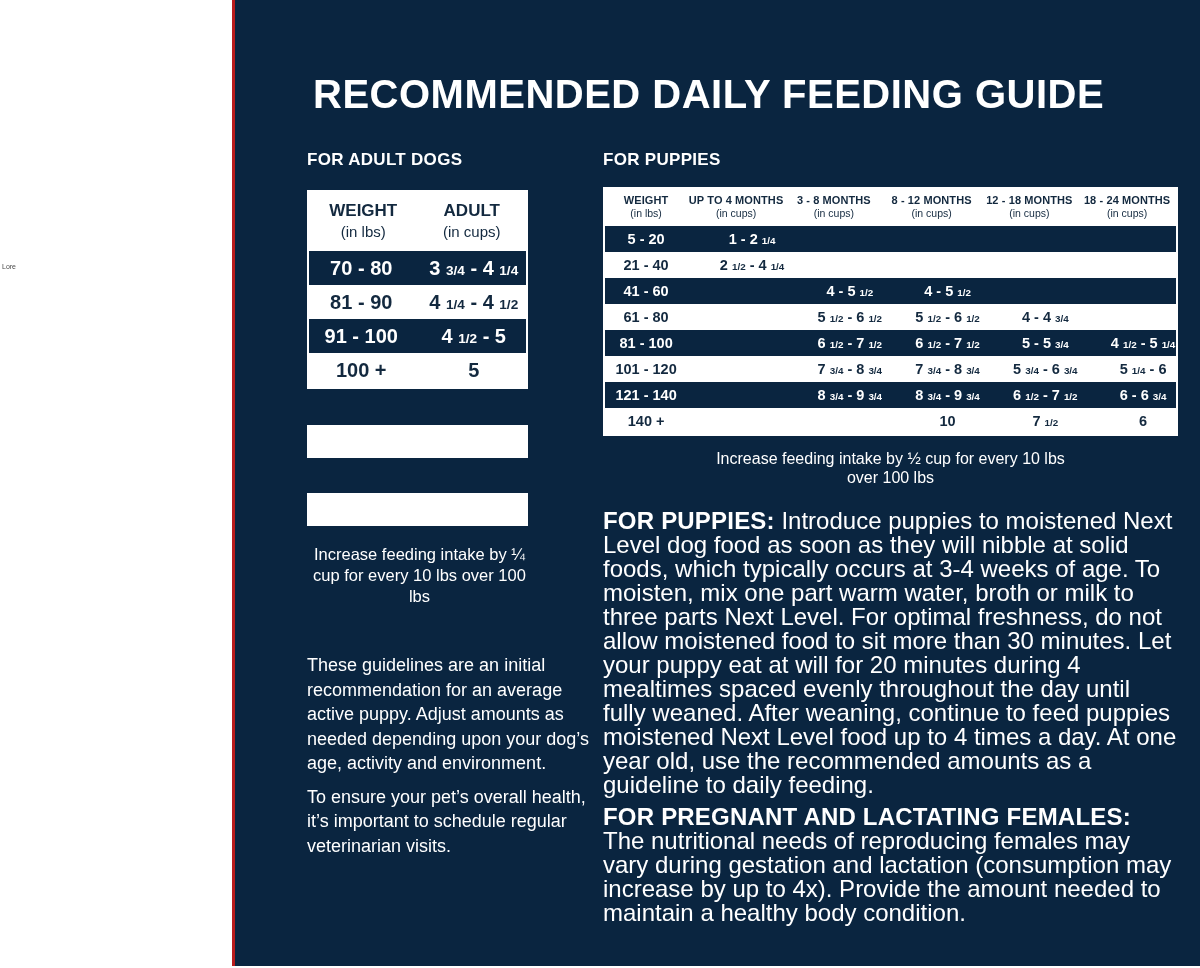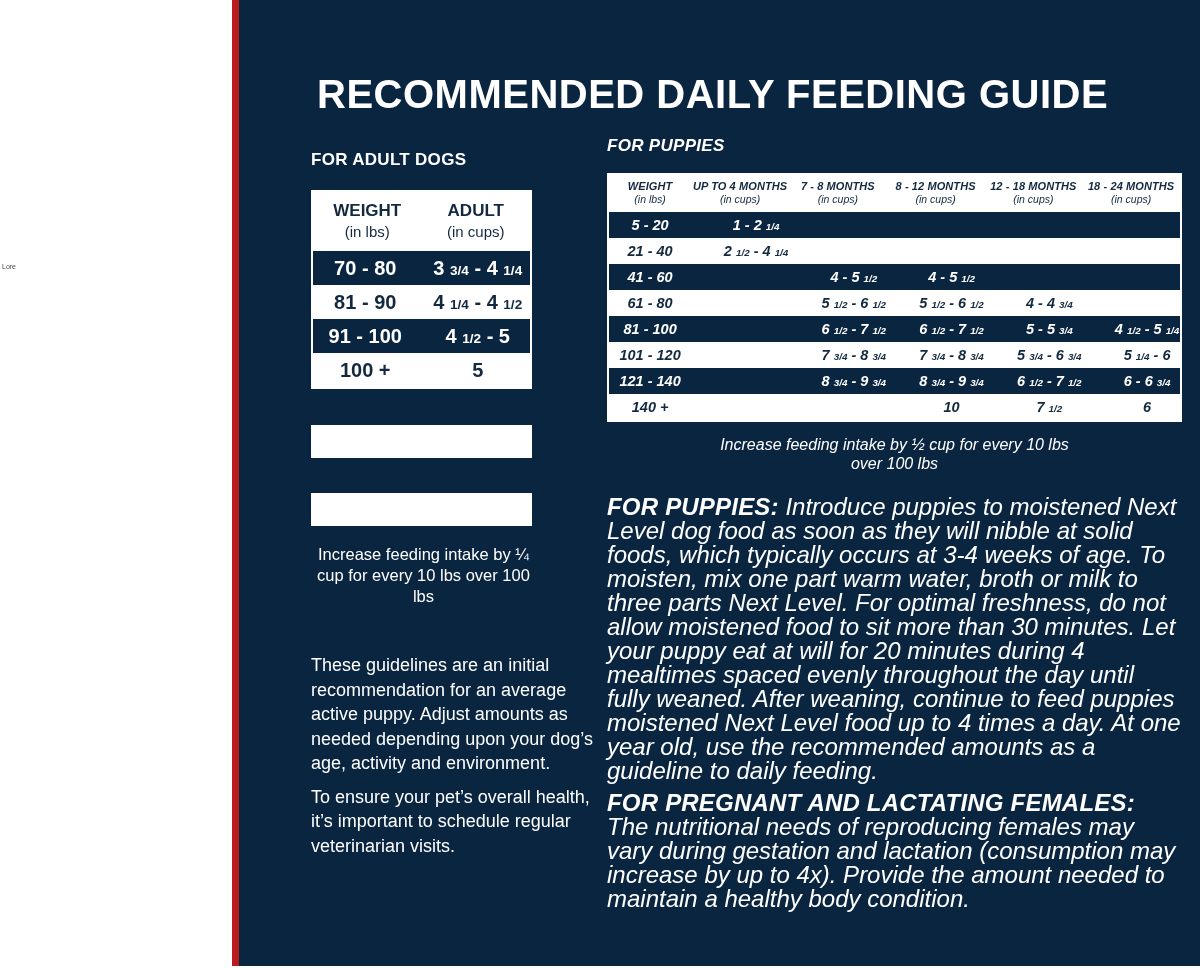--- a/index.html
+++ b/index.html
@@ -14,33 +14,33 @@
     background:var(--white);
     font-family:"Liberation Sans",sans-serif;
   }
   .watermark{
     position:absolute;left:2px;top:263px;
     font-size:7px;color:#4a4a4a;letter-spacing:0;
   }
   .panel{
     position:absolute;left:232px;top:0;width:968px;height:966px;
     background:var(--navy);
-    border-left:7px solid #b91c1c;
+    border-left:3px solid #b91c1c;
     color:var(--white);
   }
   .page-title{
     position:absolute;left:78px;top:72px;margin:0;
     font-size:40px;font-weight:700;letter-spacing:.5px;
     white-space:nowrap;
   }
   .sec-head{
     font-size:17px;font-weight:700;letter-spacing:.3px;
   }
   .col-left{position:absolute;left:72px;top:150px;width:286px;}
-  .col-right{position:absolute;left:368px;top:136px;width:575px;font-style:italic;}
+  .col-right{position:absolute;left:368px;top:150px;width:575px;}
 
   
   .ftable{border:2px solid var(--white);}
   .thead{display:flex;background:var(--white);color:var(--navy-text);}
   .hcell{flex:1;text-align:center;}
   .h1{font-weight:700;}
   .h2{font-weight:400;}
   .trow{display:flex;align-items:center;font-weight:700;}
   .trow.light{background:var(--white);color:var(--navy-text);}
   .trow.dark{background:transparent;color:var(--white);}
@@ -144,21 +144,21 @@
         <div class="thead">
           <div class="hcell">
             <div class="h1">WEIGHT</div>
             <div class="h2">(in lbs)</div>
           </div>
           <div class="hcell">
             <div class="h1">UP TO 4 MONTHS</div>
             <div class="h2">(in cups)</div>
           </div>
           <div class="hcell">
-            <div class="h1">7 - 8 MONTHS</div>
+            <div class="h1">3 - 8 MONTHS</div>
             <div class="h2">(in cups)</div>
           </div>
           <div class="hcell">
             <div class="h1">8 - 12 MONTHS</div>
             <div class="h2">(in cups)</div>
           </div>
           <div class="hcell">
             <div class="h1">12 - 18 MONTHS</div>
             <div class="h2">(in cups)</div>
           </div>

